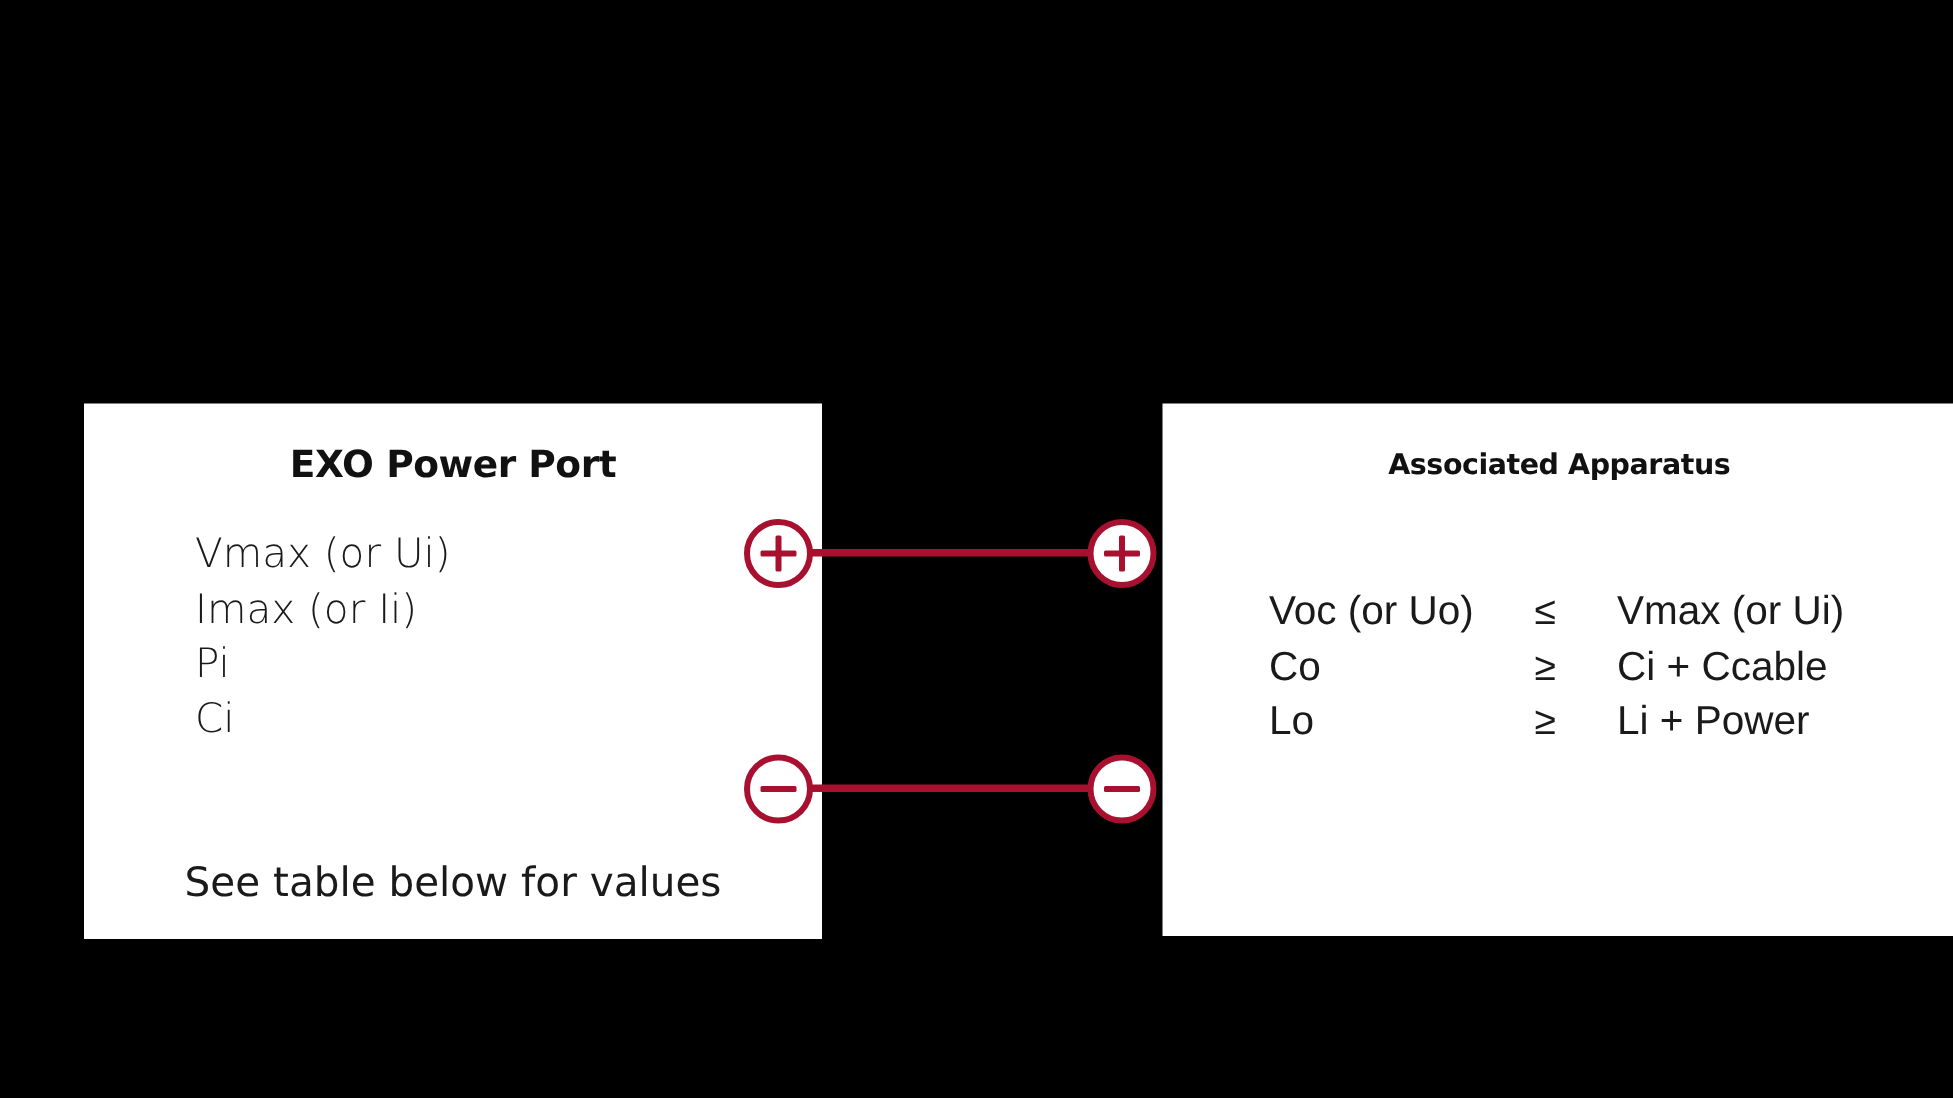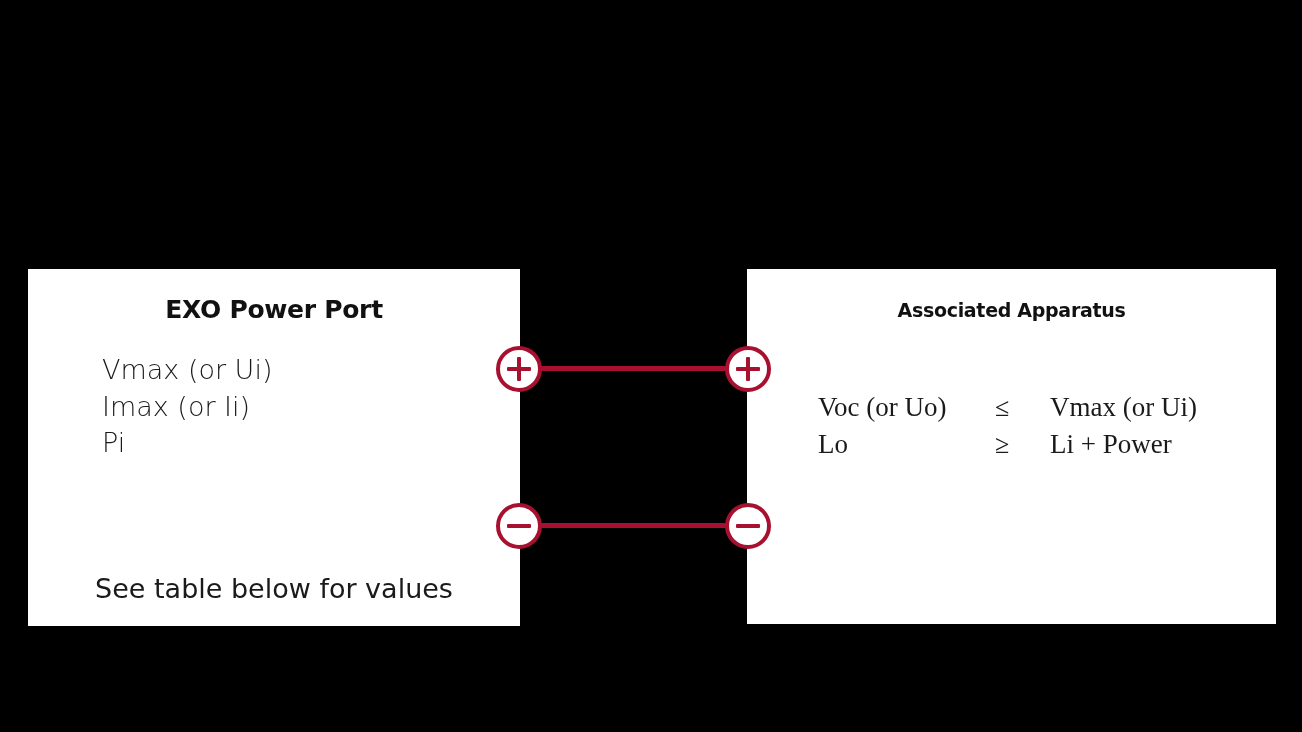--- a/index.html
+++ b/index.html
@@ -20,20 +20,21 @@
     position: absolute;
     inset: 0;
     background: #000000;
   }
 
   
   .panel {
     position: absolute;
     background: #FFFFFF;
     box-sizing: border-box;
+    margin-left: 28px;
   }
   .panel-left {
     left: 28px;
     top: 269px;
     width: 492px;
     height: 357px;
   }
   .panel-right {
     left: 747px;
     top: 269px;
@@ -93,21 +94,21 @@
   }
 
   
   .right-table {
     position: absolute;
     left: 71px;
     top: 123px;
     color: #1a1a1a;
     font-size: 27px;
     font-weight: 300;
-    font-family: Liberation Serif, serif;
+    font-family: Liberation Sans, sans-serif;
     border-collapse: collapse;
   }
   .right-table tr { height: 36.5px; }
   .right-table td {
     padding: 0;
     vertical-align: baseline;
     white-space: nowrap;
     font-weight: 300;
   }
   .right-table .c-lhs { width: 177px; }
@@ -173,38 +174,44 @@
 
   <div class="panel panel-left">
     <div class="panel-title">
       <span class="tline">EXO Power Port</span>
     </div>
 
     <div class="left-list">
       <span class="lrow">Vmax (or Ui)</span>
       <span class="lrow">Imax (or Ii)</span>
       <span class="lrow">Pi</span>
+      <span class="lrow">Ci</span>
     </div>
 
     <div class="left-note">See table below for values</div>
   </div>
 
   <div class="panel panel-right">
     <div class="panel-title">
       <span class="tline">Associated Apparatus</span>
     </div>
 
     <table class="right-table">
       <tbody>
         <tr>
           <td class="c-lhs">Voc (or Uo)</td>
           <td class="c-op">≤</td>
           <td class="c-rhs">Vmax (or Ui)</td>
         </tr>
         <tr>
+          <td class="c-lhs">Co</td>
+          <td class="c-op">≥</td>
+          <td class="c-rhs">Ci + Ccable</td>
+        </tr>
+        <tr>
           <td class="c-lhs">Lo</td>
           <td class="c-op">≥</td>
           <td class="c-rhs">Li + Power</td>
         </tr>
       </tbody>
     </table>
   </div>
 
   <div class="wire wire-plus"></div>
   <div class="wire wire-minus"></div>

